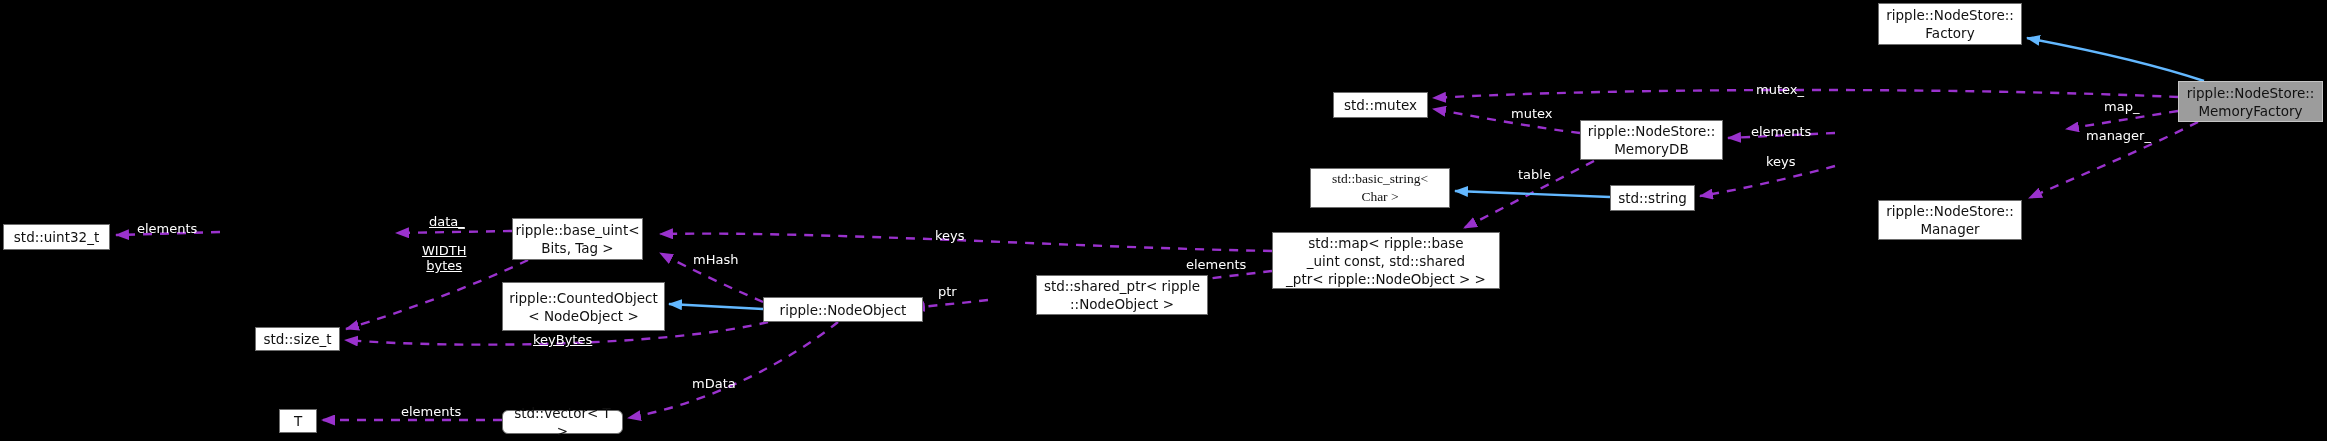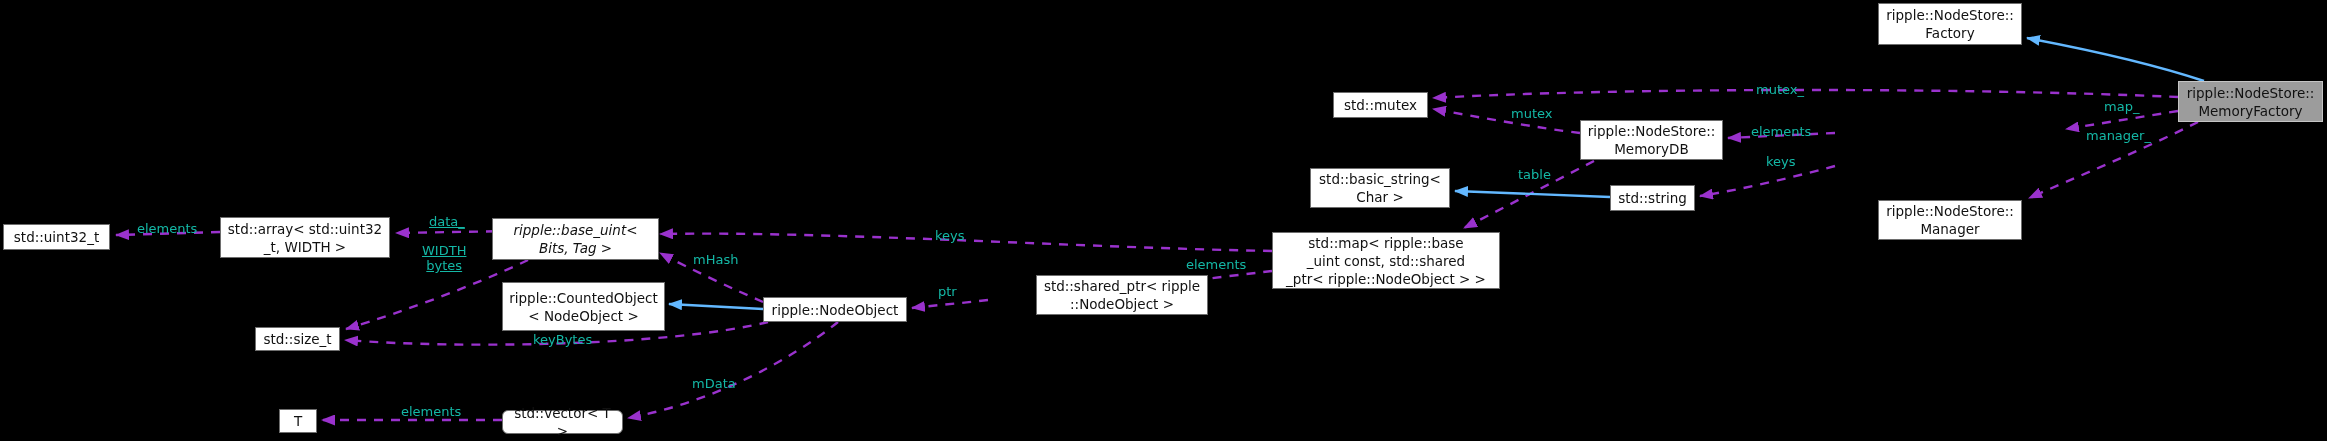--- a/index.html
+++ b/index.html
@@ -26,21 +26,21 @@
     white-space:pre-line;
     padding:1px 4px;
     cursor:pointer;
   }
   .node--highlight{
     background:#9c9c9c;
     border:1.5px solid #c4c4c4;
   }
   .elabel{
     position:absolute;
-    color:#14b8a6;
+    color:#ffffff;
     font-size:13px;
     line-height:15px;
     white-space:pre-line;
     text-align:center;
   }
 </style>
 </head>
 <body>
 
 <div id="canvas">
@@ -74,57 +74,55 @@
       <path d="M2198,122 C2140,151 2072,179 2029,198" marker-end="url(#arrow-purple)"></path>
     </g>
     <g fill="none" stroke="#63b8ff" stroke-width="2.4">
       <path d="M763,309 L669,304" marker-end="url(#arrow-blue)"></path>
       <path d="M1610,197 L1455,191" marker-end="url(#arrow-blue)"></path>
       <path d="M2204,81 C2150,63 2080,48 2027,38" marker-end="url(#arrow-blue)"></path>
     </g>
   </svg>
 
   <div class="node" style="left:3px;top:224px;width:107px;height:26px;">std::uint32_t</div>
-  <div class="node" style="left:220px;top:217px;width:170px;height:41px;">std::array&lt; std::uint32
-_t, WIDTH &gt;</div>
-  <div class="node" style="left:492px;top:218px;width:167px;height:42px;font-style:italic;">ripple::base_uint&lt;
+  <div class="node" style="left:512px;top:218px;width:131px;height:42px;">ripple::base_uint&lt;
 Bits, Tag &gt;</div>
   <div class="node" style="left:502px;top:282px;width:163px;height:49px;">ripple::CountedObject
 &lt; NodeObject &gt;</div>
-  <div class="node" style="left:763px;top:297px;width:144px;height:25px;">ripple::NodeObject</div>
+  <div class="node" style="left:763px;top:297px;width:160px;height:25px;">ripple::NodeObject</div>
   <div class="node" style="left:255px;top:327px;width:85px;height:24px;">std::size_t</div>
   <div class="node" style="left:279px;top:409px;width:38px;height:24px;">T</div>
   <div class="node" style="left:502px;top:410px;width:121px;height:24px;border-radius:6px;">std::vector&lt; T &gt;</div>
   <div class="node" style="left:988px;top:275px;width:172px;height:40px;margin-left:48px;">std::shared_ptr&lt; ripple
 ::NodeObject &gt;</div>
   <div class="node" style="left:1272px;top:232px;width:228px;height:57px;">std::map&lt; ripple::base
 _uint const, std::shared
 _ptr&lt; ripple::NodeObject &gt; &gt;</div>
-  <div class="node" style="left:1310px;top:168px;width:140px;height:40px;">std::basic_string&lt;
+  <div class="node" style="left:1310px;top:168px;width:140px;height:40px;font-family:Liberation Serif, serif;">std::basic_string&lt;
 Char &gt;</div>
   <div class="node" style="left:1610px;top:185px;width:85px;height:26px;">std::string</div>
   <div class="node" style="left:1580px;top:120px;width:143px;height:40px;">ripple::NodeStore::
 MemoryDB</div>
   <div class="node" style="left:1333px;top:92px;width:95px;height:26px;text-align:center;">std::mutex</div>
   <div class="node" style="left:1878px;top:200px;width:144px;height:40px;">ripple::NodeStore::
 Manager</div>
   <div class="node" style="left:1878px;top:3px;width:144px;height:42px;">ripple::NodeStore::
 Factory</div>
   <div class="node node--highlight" style="left:2178px;top:81px;width:145px;height:41px;">ripple::NodeStore::
 MemoryFactory</div>
 
   <span class="elabel" style="left:137px;top:221px;">elements</span>
   <span class="elabel" style="left:429px;top:214px;text-decoration:underline;">data_</span>
   <span class="elabel" style="left:422px;top:243px;text-decoration:underline;">WIDTH
 bytes</span>
   <span class="elabel" style="left:693px;top:252px;">mHash</span>
   <span class="elabel" style="left:935px;top:228px;">keys</span>
   <span class="elabel" style="left:938px;top:284px;">ptr</span>
   <span class="elabel" style="left:1186px;top:257px;">elements</span>
-  <span class="elabel" style="left:533px;top:332px;">keyBytes</span>
+  <span class="elabel" style="left:533px;top:332px;text-decoration:underline;">keyBytes</span>
   <span class="elabel" style="left:692px;top:376px;">mData</span>
   <span class="elabel" style="left:401px;top:404px;">elements</span>
   <span class="elabel" style="left:1518px;top:167px;">table</span>
   <span class="elabel" style="left:1511px;top:106px;">mutex</span>
   <span class="elabel" style="left:1756px;top:82px;">mutex_</span>
   <span class="elabel" style="left:1751px;top:124px;">elements</span>
   <span class="elabel" style="left:1766px;top:154px;">keys</span>
   <span class="elabel" style="left:2104px;top:99px;">map_</span>
   <span class="elabel" style="left:2086px;top:128px;">manager_</span>
 

